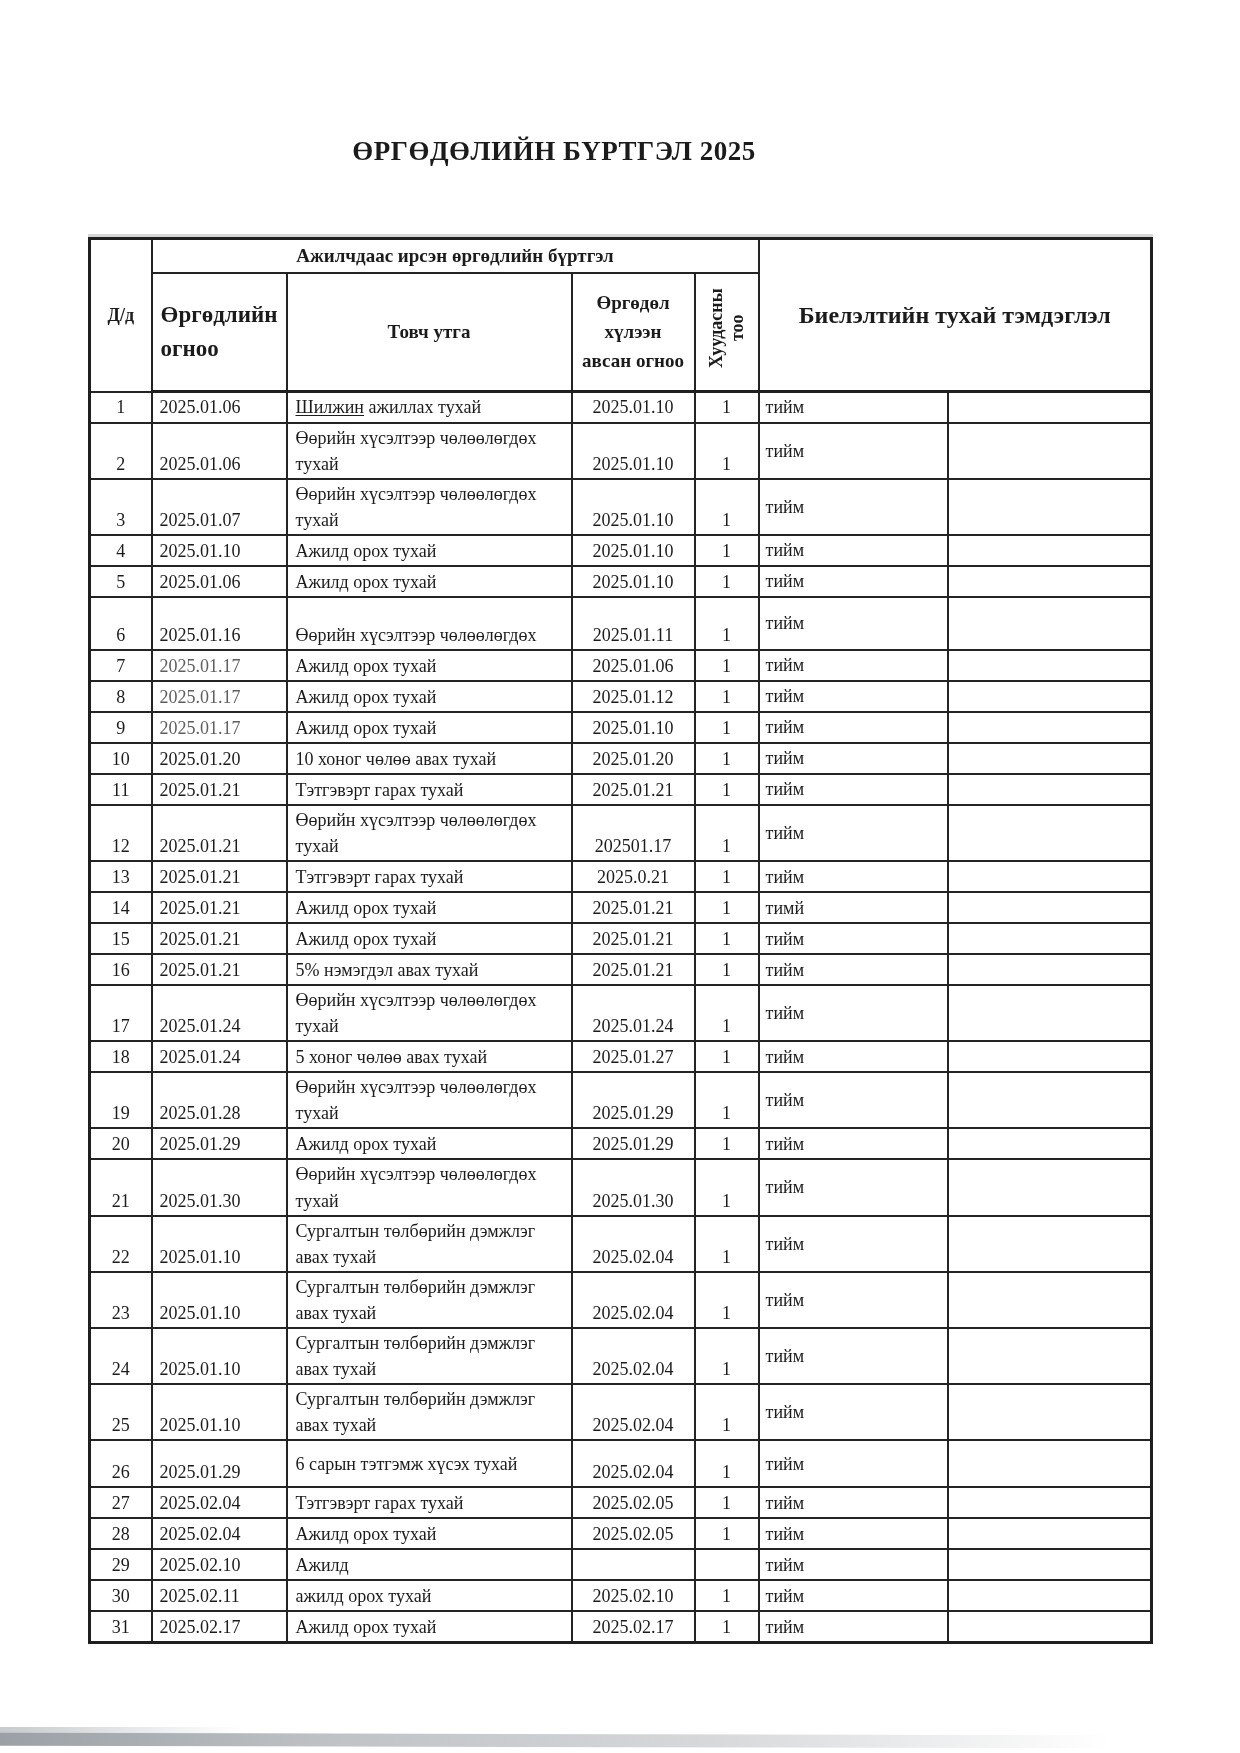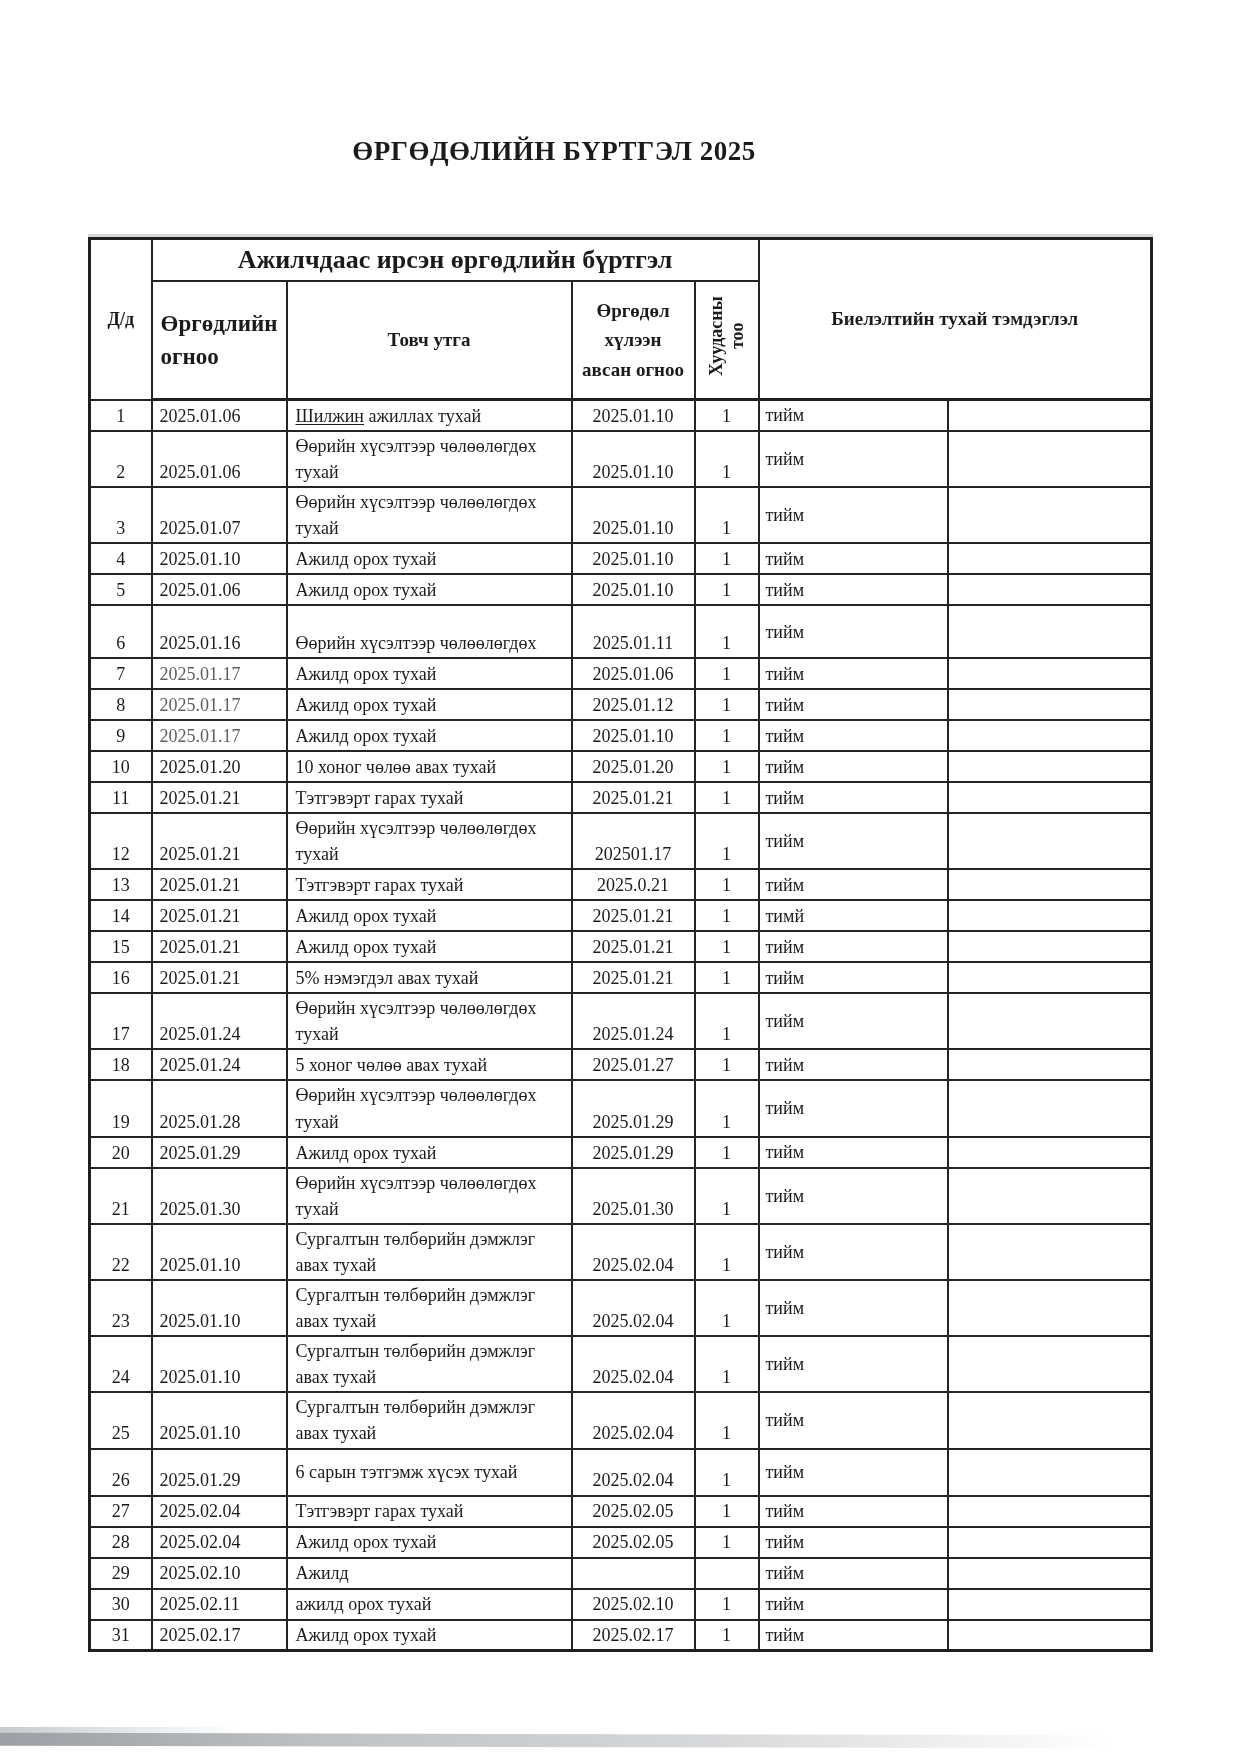--- a/index.html
+++ b/index.html
@@ -20,23 +20,23 @@
   }
   .registry th,.registry td{
     border:2px solid #242424;
     font-size:18px;line-height:1.45;
     padding:1px 6px;box-sizing:border-box;
     overflow:hidden;
   }
   .registry thead th{font-weight:bold;vertical-align:middle;}
   tr.group-row{height:34px;}
   tr.colhead-row{height:119px;}
-  th.th-group{text-align:center;font-size:26px;}
+  th.th-group{text-align:center;font-size:19px;}
   th.th-dd{text-align:center;}
-  th.th-note{text-align:center;font-size:19px;border-bottom:3px solid #1f1f1f;}
+  th.th-note{text-align:center;font-size:24px;border-bottom:3px solid #1f1f1f;}
   th.th-appdate{text-align:left;padding-left:8px;font-size:23px;border-bottom:3px solid #1f1f1f;}
   th.th-summary{text-align:center;font-size:19px;border-bottom:3px solid #1f1f1f;margin-left:40px;}
   th.th-received{text-align:center;font-size:19px;line-height:1.55;border-bottom:3px solid #1f1f1f;border-radius:19px;}
   th.th-pages{text-align:center;vertical-align:middle;padding:0;border-bottom:3px solid #1f1f1f;}
   th.th-pages .v-text{
     display:inline-block;writing-mode:vertical-rl;transform:rotate(180deg);
     height:106px;line-height:1.15;font-size:18px;text-align:center;white-space:normal;
   }
   
   tr.h1{height:31px;}

